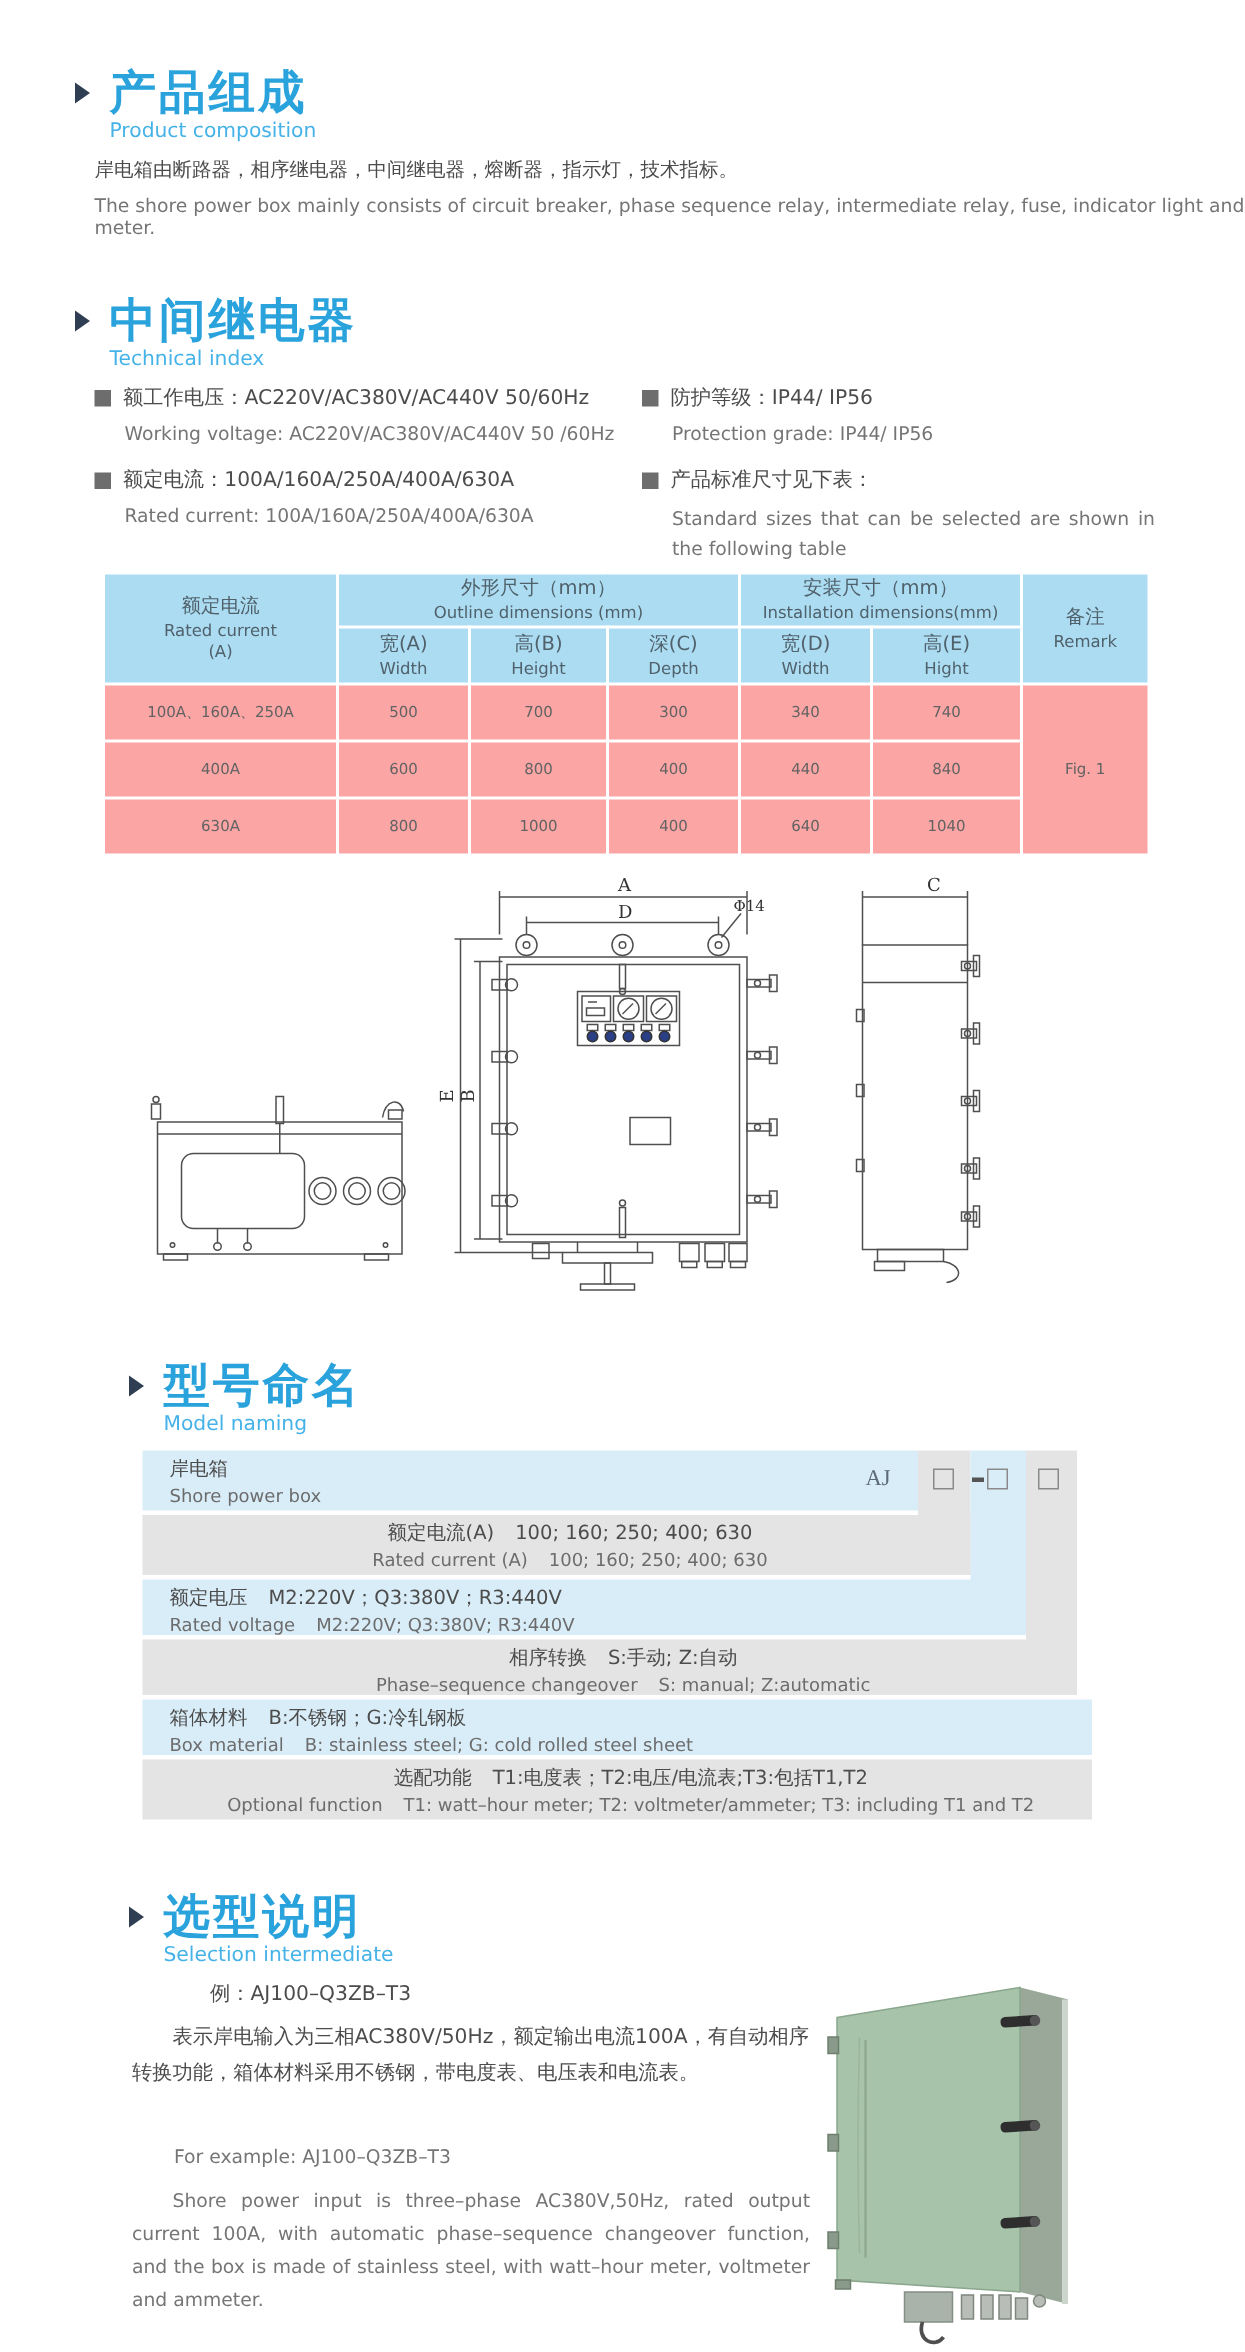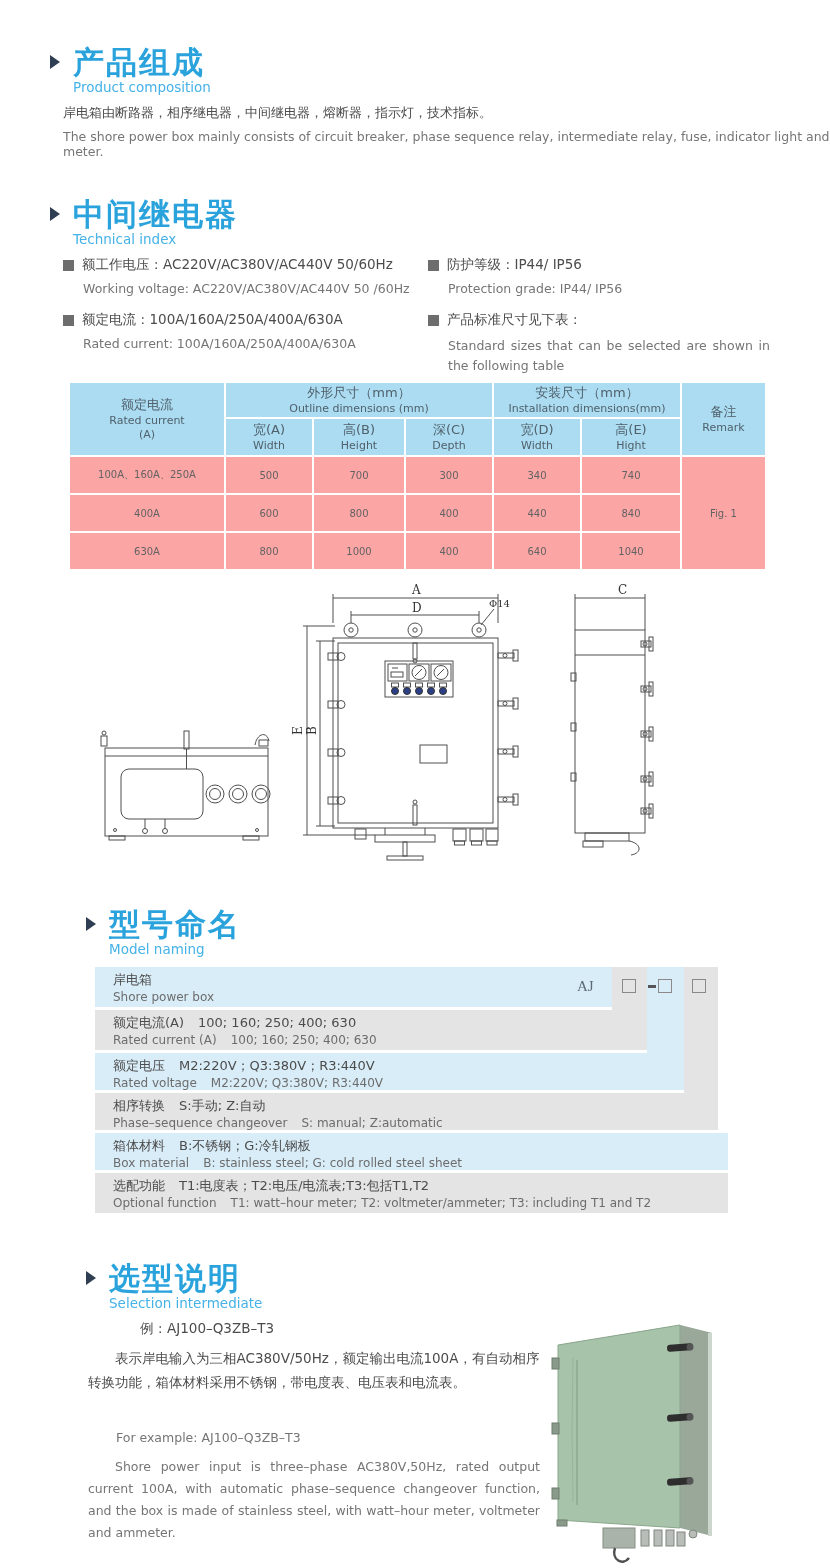--- a/index.html
+++ b/index.html
@@ -38,21 +38,21 @@
     { stroke:#4f4f4f; stroke-width:1; fill:none; }
   .drawings text { stroke:none; fill:#333; font-family:"DejaVu Serif","Liberation Serif",serif; font-size:12px; }
   .drawings .small { font-size:10px; }
   .drawings .fill-dark { fill:#2b3f86; stroke:#333; }
 
   
   .mn-table { position:absolute; left:95px; top:967px; width:645px; height:246px; }
   .band, .mn-col { position:absolute; }
   .band { left:0; padding:5px 0 0 18px; }
   .blue { background:#d9edf8; }
-  .gray { background:#e4e4e4; }
+  .gray { background:#e4e4e4;text-align:center; }
   .band .l1 { font-size:13px; color:#4c4c4c; line-height:16px; white-space:nowrap; }
   .band .l2 { font-size:12px; color:#6c6c6c; line-height:15px; margin-top:2px; white-space:nowrap; }
   .band .val { margin-left:14px; }
   .mn-aj { position:absolute; left:482px; top:11px; font-size:15px; color:#5c6b75;font-family:Liberation Serif, serif; }
   .mn-box { position:absolute; top:12px; width:14px; height:14px; border:1.5px solid #8a8a8a; background:transparent; }
   .mn-dash { position:absolute; top:18px; left:553px; width:8px; height:2.5px; background:#555; }
 
   
   .sel-example { position:absolute; font-size:13.5px; color:#4c4c4c; }
   .sel-cn { position:absolute; left:88px; top:1346px; width:452px; font-size:13.5px; color:#4c4c4c;

